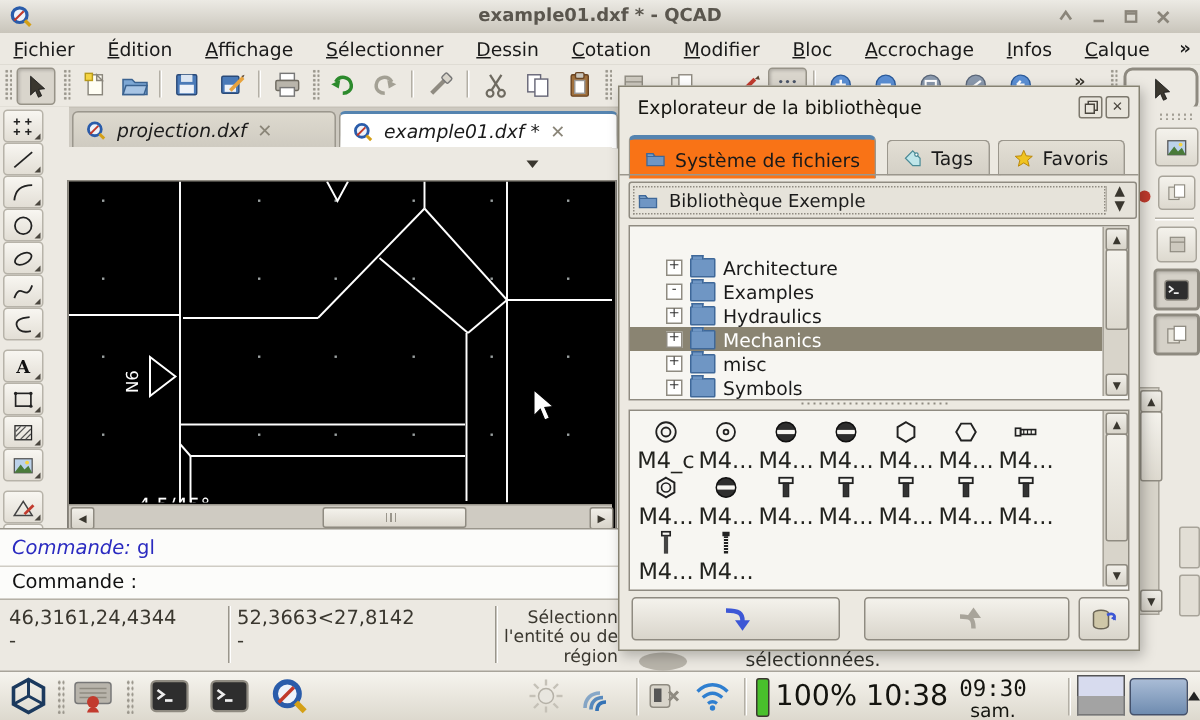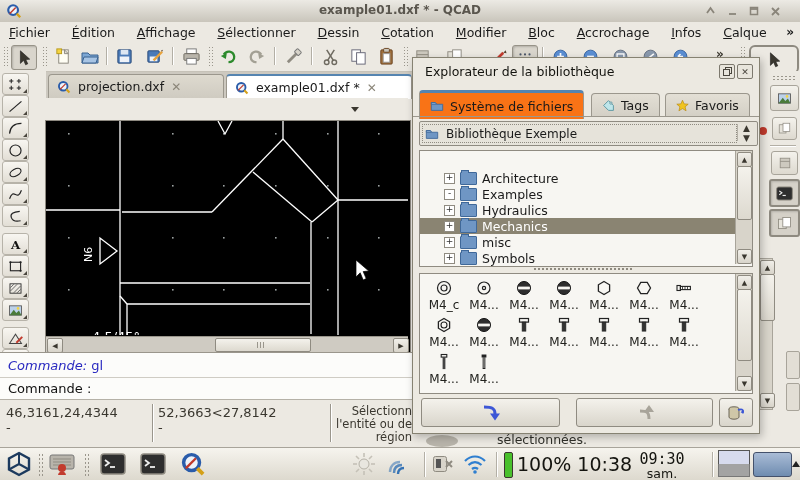--- a/index.html
+++ b/index.html
@@ -23,21 +23,21 @@
   .big-arrow-btn{top:2px;width:46px;height:25px;border:2px solid #8e8a80;border-radius:6px;background:#ece9e2;
      display:flex;align-items:center;justify-content:center;}
   
   #palette{left:0;top:71px;width:46px;height:281px;background:#ece9e2;overflow:hidden;}
   .pbtn{left:2px;width:25px;height:20px;border:1px solid #b7b3a9;border-radius:3px;background:linear-gradient(#f8f6f1,#e2ded5);
     display:flex;align-items:center;justify-content:center;position:absolute;}
   .pbtn::after{content:"";position:absolute;right:1px;bottom:1px;border-left:4px solid transparent;border-bottom:4px solid #4a463e;}
   
   #tabbar{left:46px;top:72px;width:366px;height:26px;background:#cdc9c0;border-bottom:1px solid #a8a49a;}
   .dtab{top:2px;height:23px;border:1px solid #9b978d;border-bottom:none;border-radius:4px 4px 0 0;
-    display:flex;align-items:center;gap:7px;padding:0 8px;font-size:12.5px;}
+    display:flex;align-items:center;gap:7px;padding:0 8px;font-size:12.5px;font-style:italic;}
   .dtab.inactive{background:linear-gradient(#dedacf,#cfcbc1);}
   .dtab.active{background:#ffffff;border-top:2px solid #5584b0;}
   .tab-x{color:#8a8578;font-weight:bold;font-size:12px;}
   #mdi-strip{left:46px;top:98px;width:362px;height:23px;background:#ece9e2;}
   #view-menu-arrow{left:305px;top:9px;width:0;height:0;border-left:4px solid transparent;border-right:4px solid transparent;border-top:5px solid #3a372f;}
   
   #canvas-wrap{left:45px;top:120px;width:364px;height:232px;border:1px solid #8d8980;background:#000;}
   #hscroll{left:0px;top:215px;width:362px;height:15px;background:#cfcbc2;border-top:1px solid #9a968c;}
   .sb-btn{top:1px;width:14px;height:13px;background:linear-gradient(#f1efe9,#d8d4ca);border:1px solid #8f8b81;border-radius:2px;
      display:flex;align-items:center;justify-content:center;font-size:7px;color:#3a372f;}
@@ -85,21 +85,21 @@
   .trow{position:absolute;left:0;width:315px;height:16px;display:flex;align-items:center;gap:5px;font-size:12.5px;}
   .trow.selected{background:#8a8472;color:#fff;}
   .expander{margin-left:24px;width:9px;height:9px;border:1px solid #8f8b81;background:#fff;color:#333;
      font-size:9px;line-height:7px;text-align:center;flex:none;}
   .folder{width:15px;height:11px;background:#6f96c4;border:1px solid #3f6899;border-radius:1px;position:relative;flex:none;}
   .folder::before{content:"";position:absolute;left:0;top:-3px;width:6px;height:2px;background:#6f96c4;border:1px solid #3f6899;border-bottom:none;}
   #splitter{left:120px;top:209px;width:100px;height:5px;background-image:radial-gradient(#8f8b81 0.9px,transparent 1px);background-size:4px 4px;}
   #grid-frame{left:6px;top:215px;width:332px;height:119px;border:1px solid #8f8b81;background:#f7f6f2;overflow:hidden;}
   .gcell{position:absolute;width:40px;text-align:center;}
   .gcell .gi{display:block;margin:0 auto;}
-  .glabel{font-size:12px;color:#22221e;margin-top:1px;}
+  .glabel{font-size:15px;color:#22221e;margin-top:1px;}
   .dlg-bbtn{top:340px;height:27px;border:1px solid #8f8b81;border-radius:3px;background:linear-gradient(#f4f2ec,#d9d5cb);
      display:flex;align-items:center;justify-content:center;}
   
   #taskbar{left:0;top:447px;width:800px;height:33px;background:linear-gradient(#f6f4ee,#dcd8cd);border-top:1px solid #a8a49a;z-index:60;}
   .tk-sep{top:4px;width:1px;height:25px;background:#b3afa5;box-shadow:1px 0 0 #fff;}
   .handle-dots{top:5px;width:5px;height:23px;background-image:radial-gradient(#9a968c 0.8px,transparent 1px);background-size:3px 4px;}
   #tk-batt-text{left:517px;top:5px;font-size:19px;color:#14140f;}
   #tk-clock{left:612px;top:2px;width:100px;text-align:center;color:#14140f;}
   #tk-clock .t{font-size:15px;font-family:"DejaVu Sans Mono",monospace;}
   #tk-clock .d{font-size:12.5px;margin-top:-2px;}

